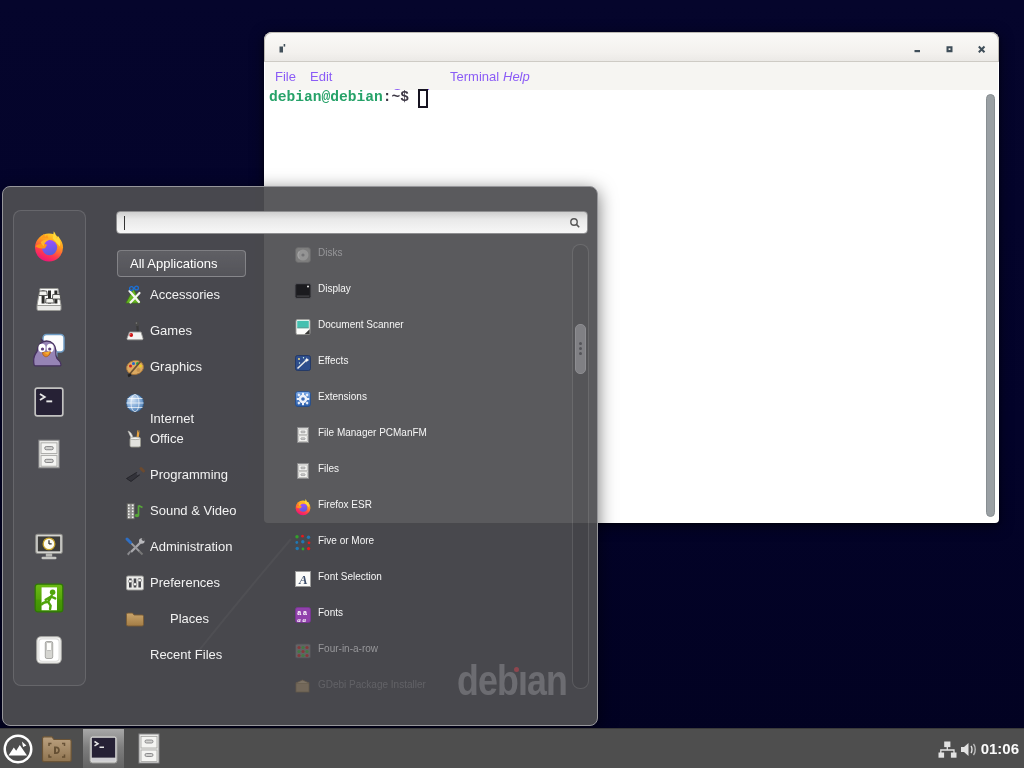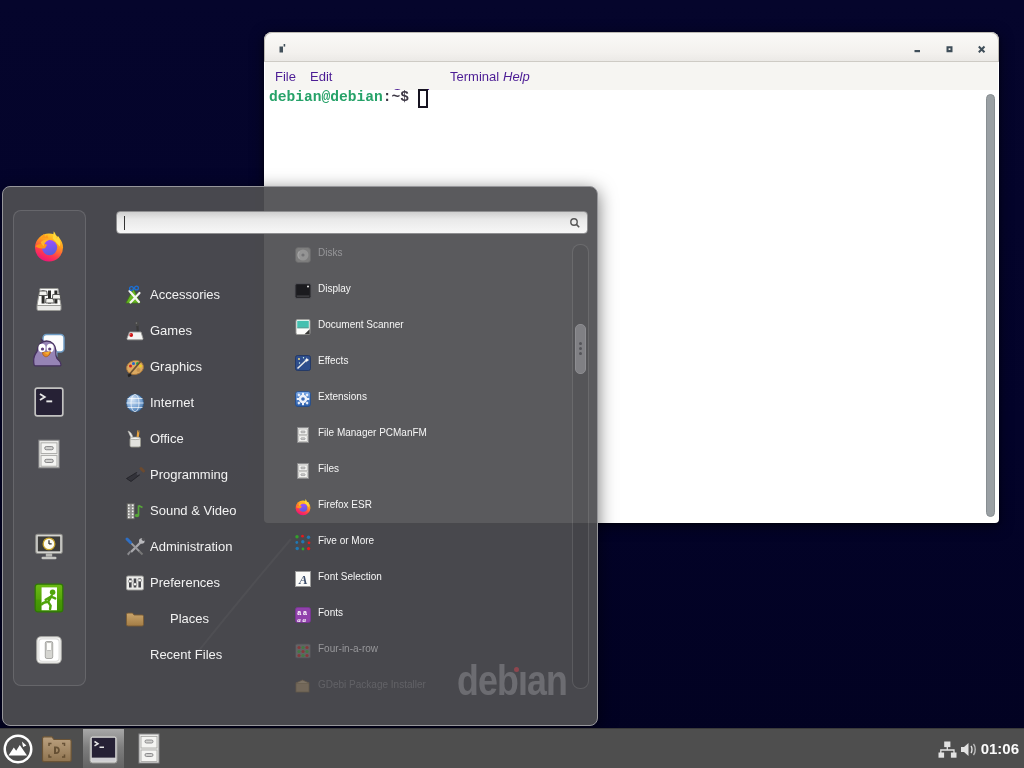--- a/index.html
+++ b/index.html
@@ -13,21 +13,21 @@
           border-radius:8px 8px 4px 4px;
           box-shadow:0 3px 14px rgba(0,0,0,0.55), 0 1px 3px rgba(0,0,0,0.4);
           background:#ffffff; }
   #titlebar { left:0; top:0; width:735px; height:30px;
           border-radius:8px 8px 0 0;
           background:linear-gradient(180deg,#faf9f7 0%,#f3f1ee 70%,#ebe9e6 100%);
           border:1px solid #bdbab4; border-bottom:1px solid #cecbc5; }
   #title { width:100%; text-align:center; top:7px; font-size:13px; font-weight:bold;
            color:#45525c; }
   #menubar { left:1px; top:30px; width:733px; height:28px; background:#f6f5f2; }
-  .mi { top:37px; font-size:13px; color:#4c1d95; }
+  .mi { top:37px; font-size:13px; color:#8b5cf6; }
   #tcontent { left:1px; top:58px; width:733px; height:432px; background:#ffffff; }
   #prompt { left:4px; top:-2px; font-family:Liberation Mono, monospace;
             font-size:14.6px; font-weight:bold; line-height:19px; white-space:pre; }
   #prompt .g { color:#26a269; } #prompt .d { color:#3d3846; }
   #cursor { left:153px; top:-1px; width:10px; height:19px; border:2px solid #171421; background:#fff; }
   #tscroll { left:722px; top:62px; width:9px; height:423px; background:#9aa0a4;
              border:1px solid #888e92; border-radius:5px; }
 
   
   #menu { left:2px; top:186px; width:596px; height:540px;
@@ -195,24 +195,25 @@
     <rect x="12.5" y="8" width="7" height="16" rx="1.5" fill="#d5d5d1" stroke="#9c9c98" stroke-width="0.8"></rect>
     <rect x="13.5" y="9" width="5" height="7.5" rx="1" fill="#fdfdfb" stroke="#b5b5b1" stroke-width="0.8"></rect>
   </svg>
   <div class="abs" id="searchbox">
       <div class="abs" id="caret"></div>
     </div>
   <svg class="abs" style="left:566px;top:30px;" width="12" height="12" viewBox="0 0 12 12">
     <circle cx="5" cy="5" r="3.2" fill="none" stroke="#555" stroke-width="1.4"></circle>
     <line x1="7.4" y1="7.4" x2="10.2" y2="10.2" stroke="#555" stroke-width="1.6"></line>
   </svg>
+  <div class="abs" id="allapps">All Applications</div>
   <span class="abs cat" style="top:100px;">Accessories</span>
   <span class="abs cat" style="top:136px;">Games</span>
   <span class="abs cat" style="top:172px;">Graphics</span>
-  <span class="abs cat" style="top:208px;">Internet</span>
+  <span class="abs cat" style="top:224px;">Internet</span>
   <span class="abs cat" style="top:244px;">Office</span>
   <span class="abs cat" style="top:280px;">Programming</span>
   <span class="abs cat" style="top:316px;">Sound &amp; Video</span>
   <span class="abs cat" style="top:352px;">Administration</span>
   <span class="abs cat" style="top:388px;">Preferences</span>
   <span class="abs cat" style="top:424px;margin-left:20px;">Places</span>
   <span class="abs cat" style="top:460px;">Recent Files</span>
 
   <svg class="abs cicon" style="top:97px;" viewBox="0 0 22 22">
     <polygon points="2,19 9.5,5 16,19" fill="#68b723" stroke="#3f7d12" stroke-width="0.8"></polygon>

